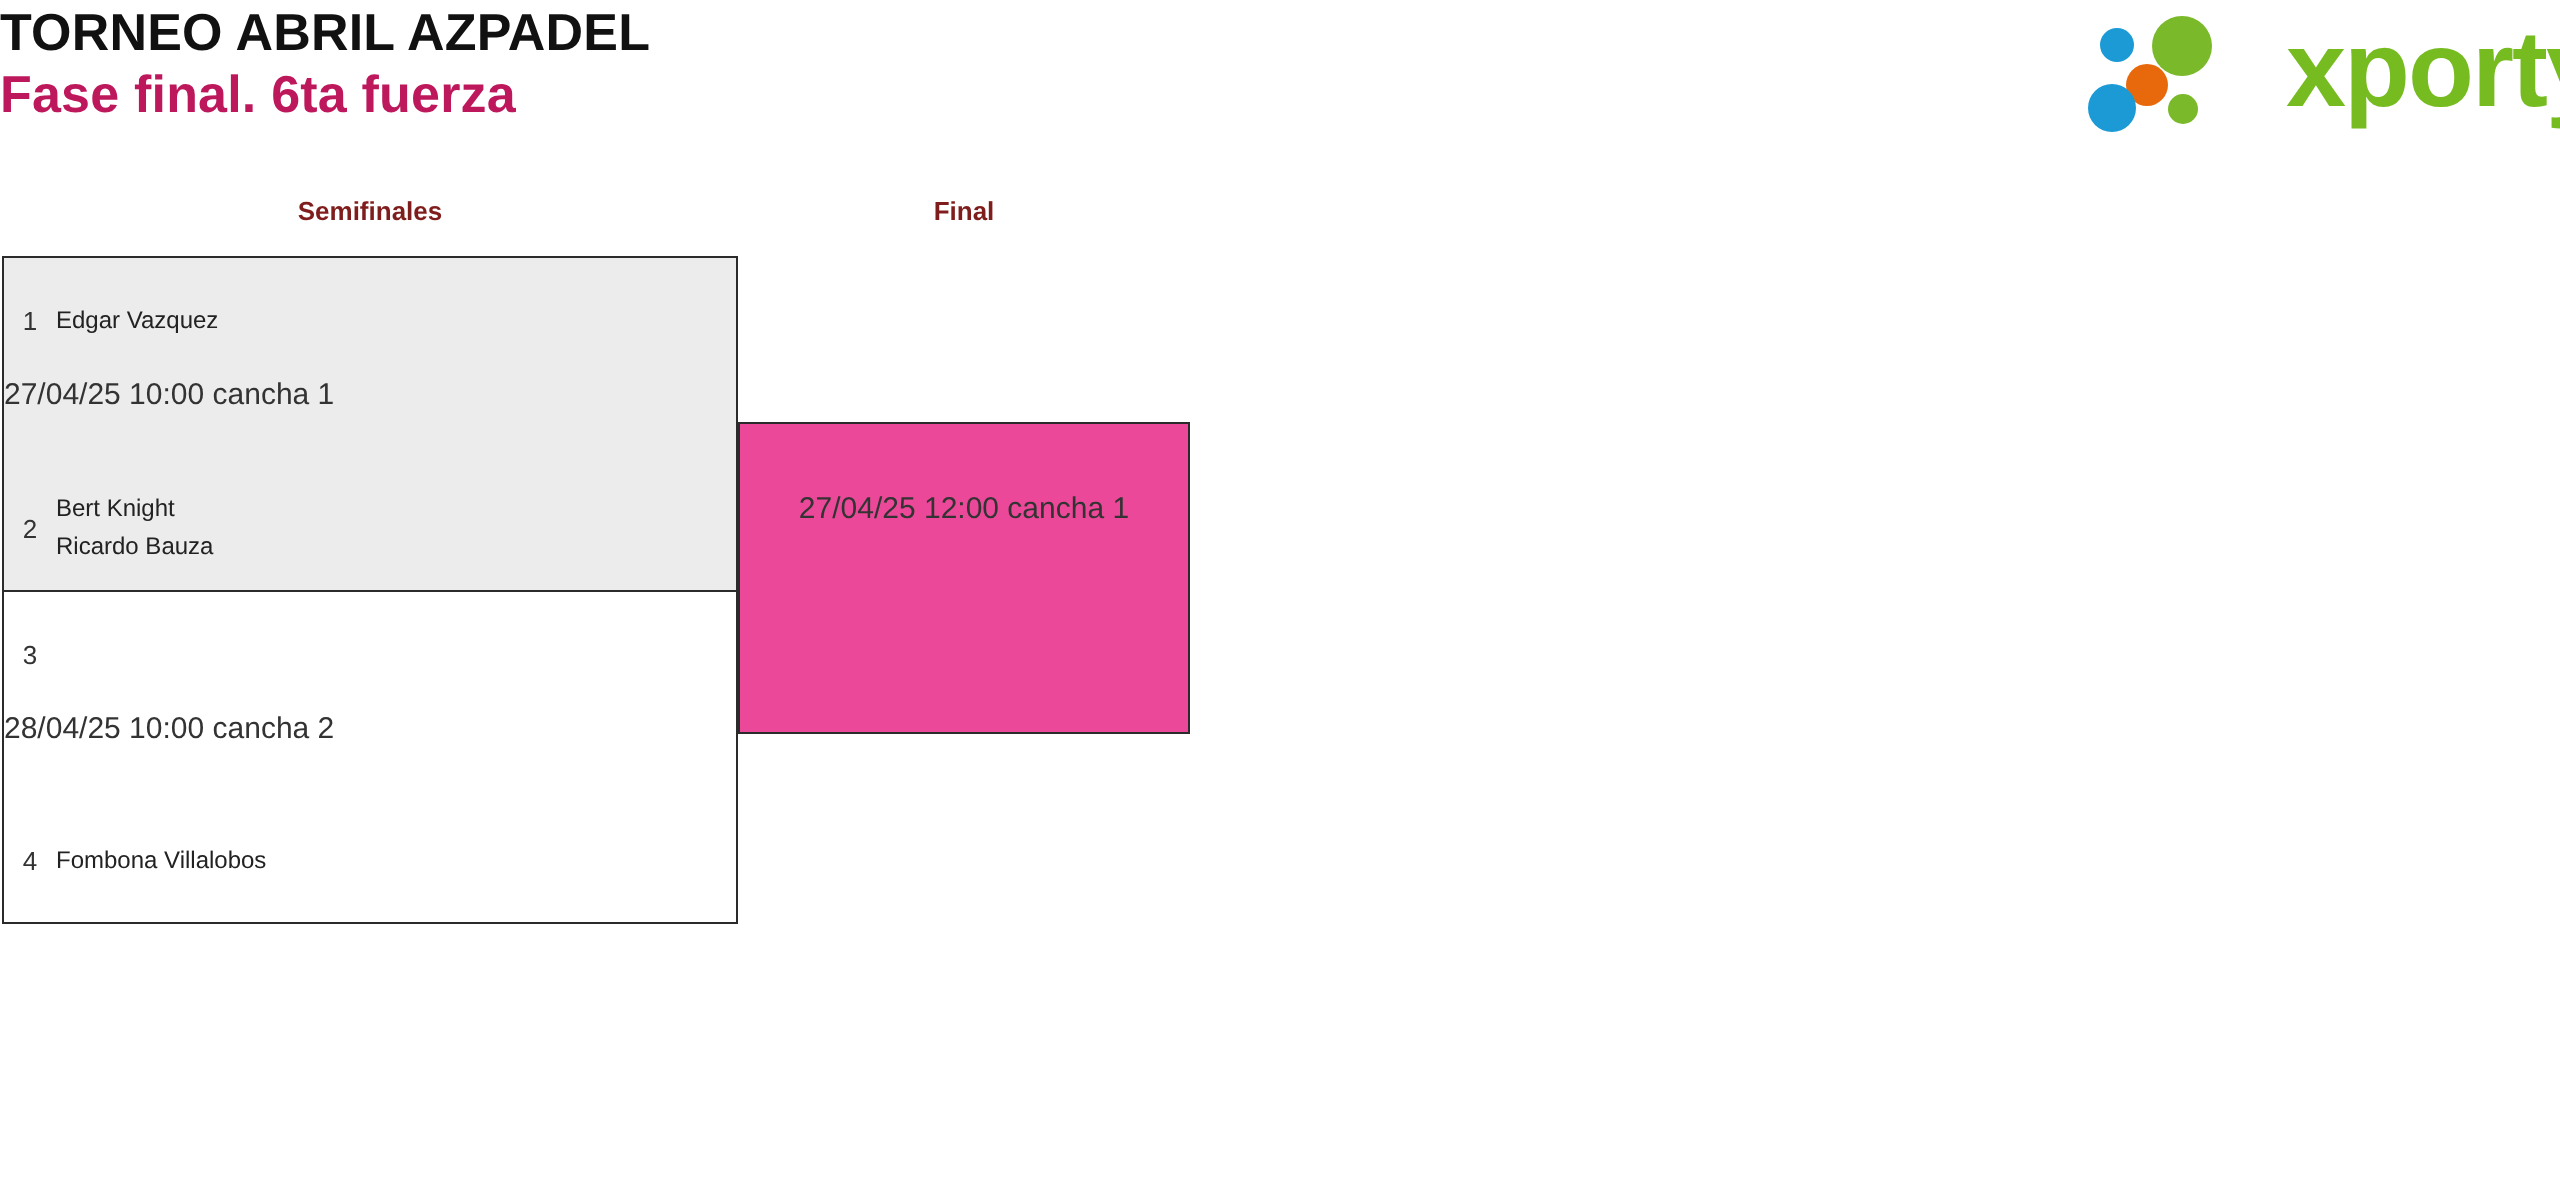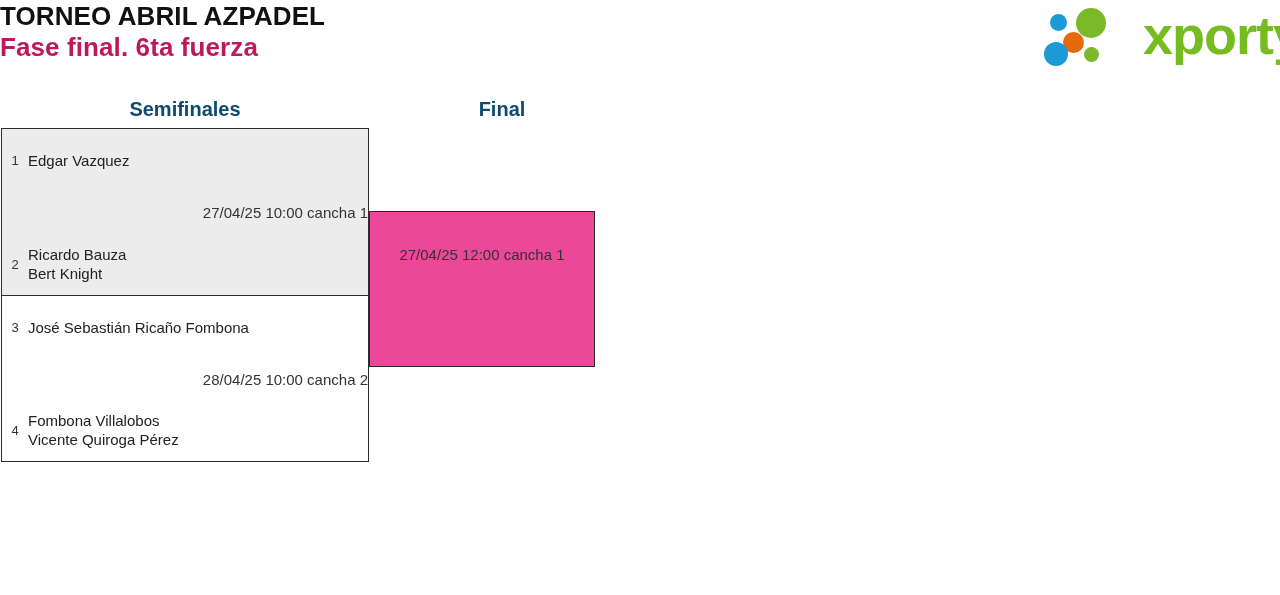--- a/index.html
+++ b/index.html
@@ -77,28 +77,28 @@
     font-weight: bold;
     color: #76bc21;
     letter-spacing: -1px;
     line-height: 62px;
     margin-left: 37px;
   }
 
   
   .round-header {
     position: absolute;
-    font-size: 20px;
-    font-weight: bold;
-    color: #0c4a6e;
+    font-size: 13px;
+    font-weight: bold;
+    color: #7f1d1d;
     text-align: center;
     white-space: nowrap;
   }
   .round-header-sf { left: 85px;  top: 98px; width: 200px; }
-  .round-header-f  { left: 402px; top: 98px; width: 200px; }
+  .round-header-f  { left: 382px; top: 98px; width: 200px; }
 
   
   .bracket {
     position: absolute;
     left: 0;
     top: 0;
     width: 1280px;
     height: 595px;
   }
 
@@ -127,32 +127,32 @@
   .seed {
     width: 26px;
     flex: 0 0 26px;
     text-align: center;
     font-size: 13px;
     color: #333333;
     line-height: 1;
   }
   .players {
     flex: 1 1 auto;
-    font-size: 15px;
+    font-size: 12px;
     color: #222222;
     line-height: 19px;
   }
   .player { white-space: nowrap; }
 
   .match-time {
     position: absolute;
     left: 0;
-    top: 75px;
+    top: 60px;
     width: 100%;
-    text-align: right;
+    text-align: left;
     font-size: 15px;
     color: #333333;
     white-space: nowrap;
   }
 
   .match-final {
     position: absolute;
     left: 369px;
     top: 211px;
     width: 226px;
@@ -204,39 +204,37 @@
     <div class="team team-top">
       <div class="seed">1</div>
       <div class="players">
         <div class="player">Edgar Vazquez</div>
       </div>
     </div>
     <div class="match-time">27/04/25 10:00 cancha 1</div>
     <div class="team team-bottom">
       <div class="seed">2</div>
       <div class="players">
+        <div class="player">Bert Knight</div>
         <div class="player">Ricardo Bauza</div>
-        <div class="player">Bert Knight</div>
       </div>
     </div>
   </div>
 
   <div class="match-sf match-sf-2">
     <div class="team team-top">
       <div class="seed">3</div>
       <div class="players">
-        <div class="player">José Sebastián Ricaño Fombona</div>
       </div>
     </div>
     <div class="match-time">28/04/25 10:00 cancha 2</div>
     <div class="team team-bottom">
       <div class="seed">4</div>
       <div class="players">
         <div class="player">Fombona Villalobos</div>
-        <div class="player">Vicente Quiroga Pérez</div>
       </div>
     </div>
   </div>
 
   <div class="match-final">
     <div class="final-time">27/04/25 12:00 cancha 1</div>
   </div>
 
 </div>
 

